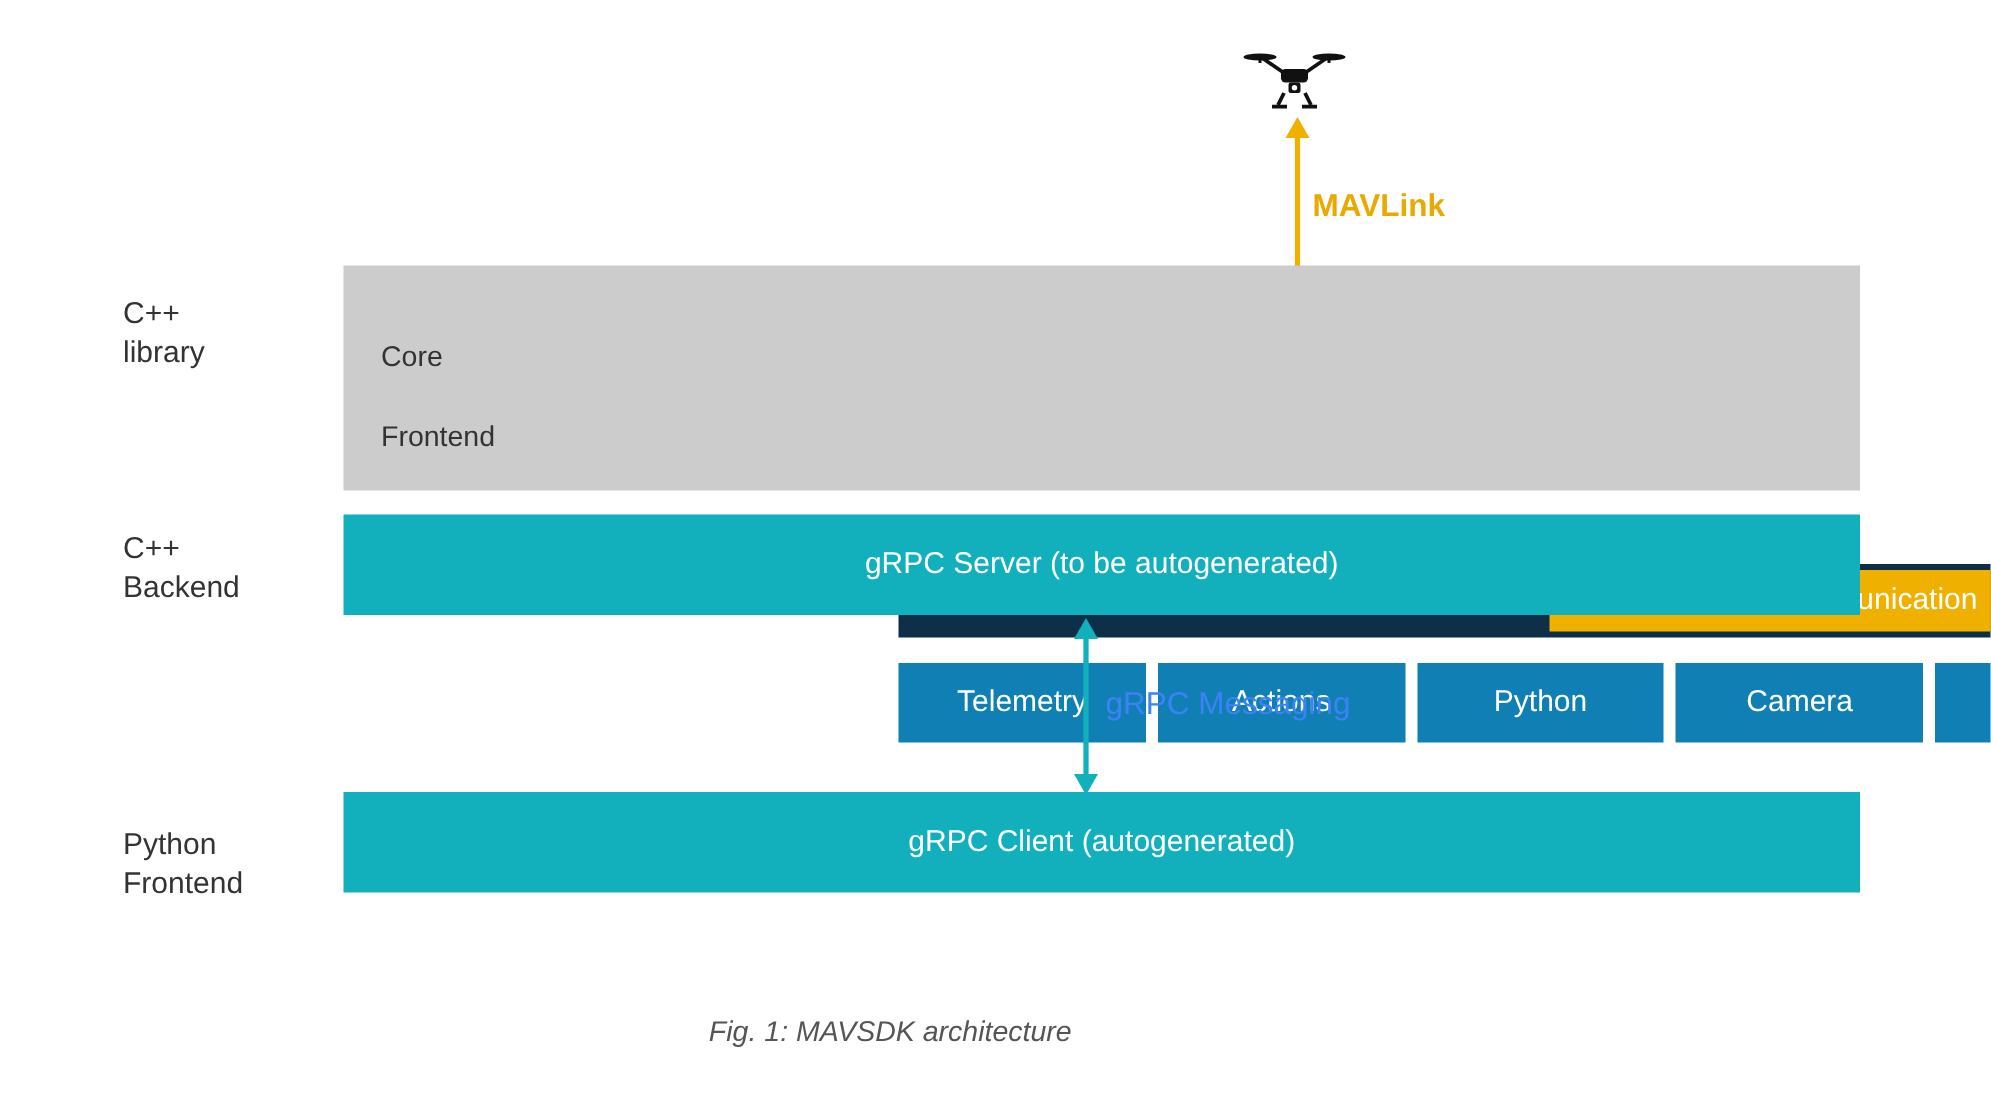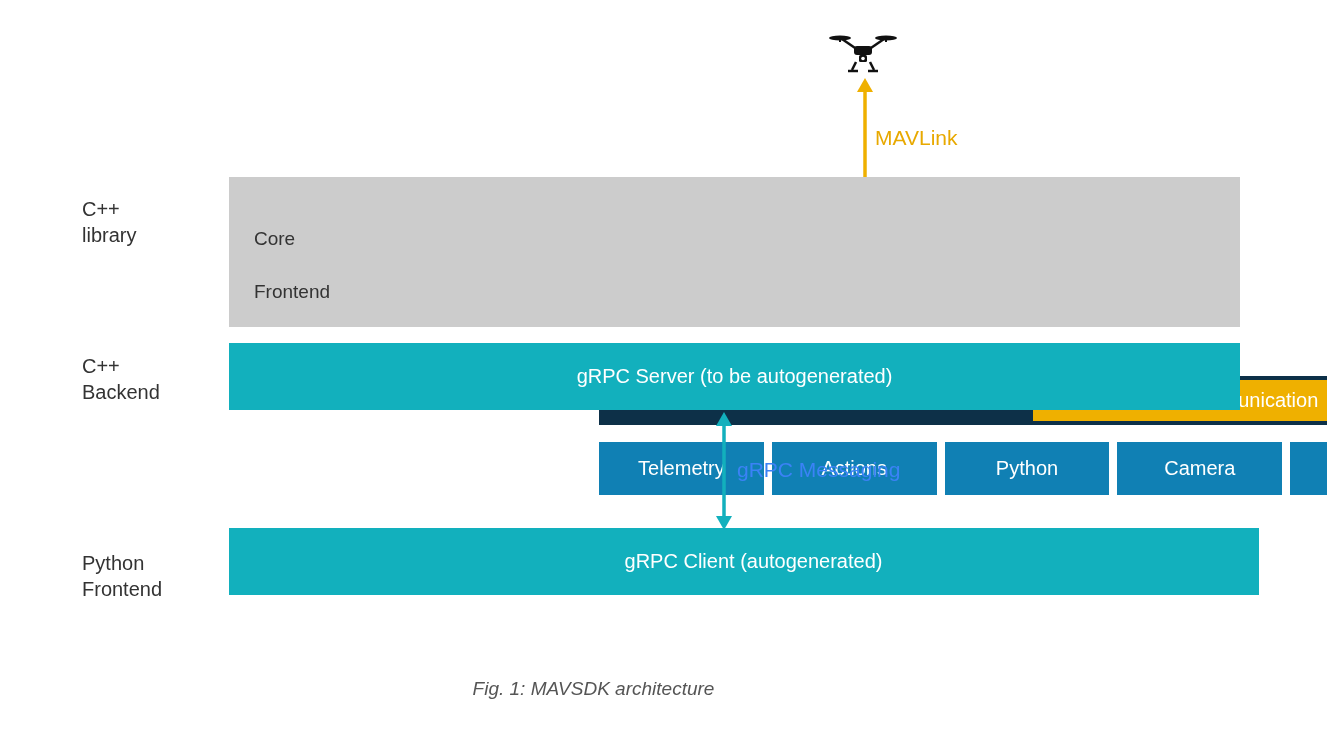--- a/index.html
+++ b/index.html
@@ -33,20 +33,21 @@
     width: 40px;
     height: 152px;
   }
   #mavlink-label {
     position: absolute;
     left: 875px;
     top: 126px;
     font-size: 21px;
     color: #e8a900;
     white-space: nowrap;
+    font-weight: bold;
   }
 
   
   #cpp-library-block {
     position: absolute;
     left: 229px;
     top: 177px;
     width: 1011px;
     height: 150px;
     background: #cccccc;
@@ -120,21 +121,21 @@
     height: 67px;
     background: #12b0bd;
     display: flex;
     align-items: center;
     justify-content: center;
     color: #ffffff;
     font-size: 20px;
     text-align: right;
   }
   #grpc-server-bar { top: 343px; }
-  #grpc-client-bar { top: 528px; padding-left: 19px; }
+  #grpc-client-bar { top: 528px; }
 
   #grpc-arrow {
     position: absolute;
     left: 704px;
     top: 412px;
     width: 40px;
     height: 118px;
   }
   #grpc-messaging-label {
     position: absolute;

